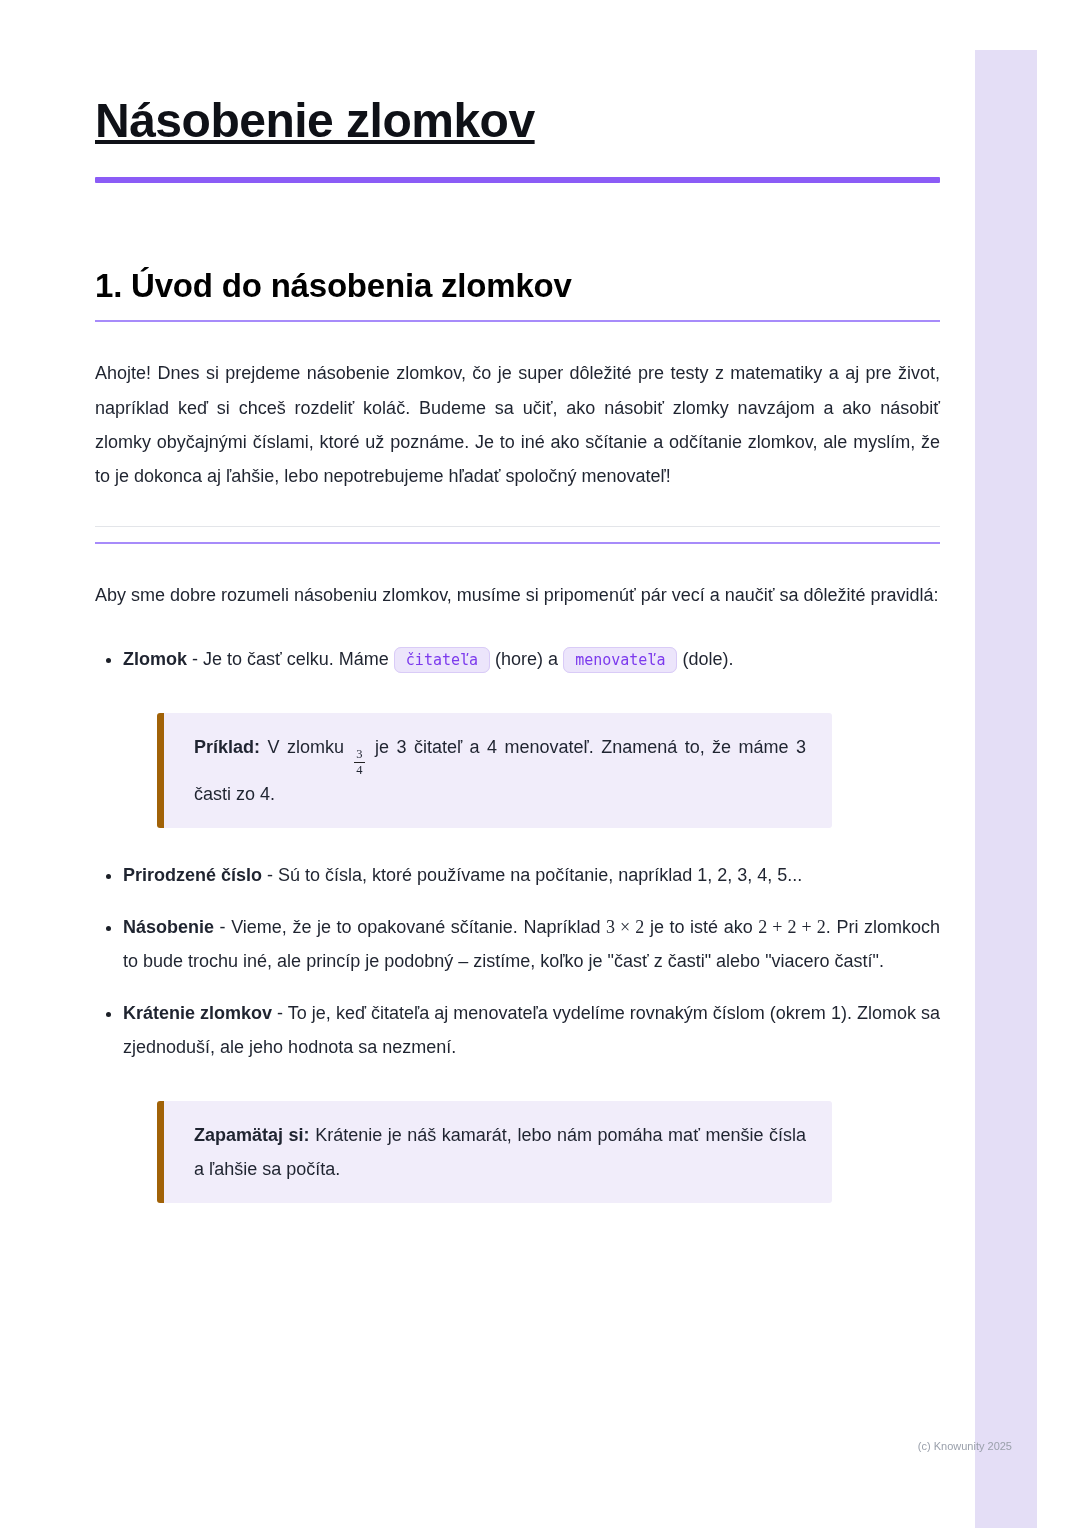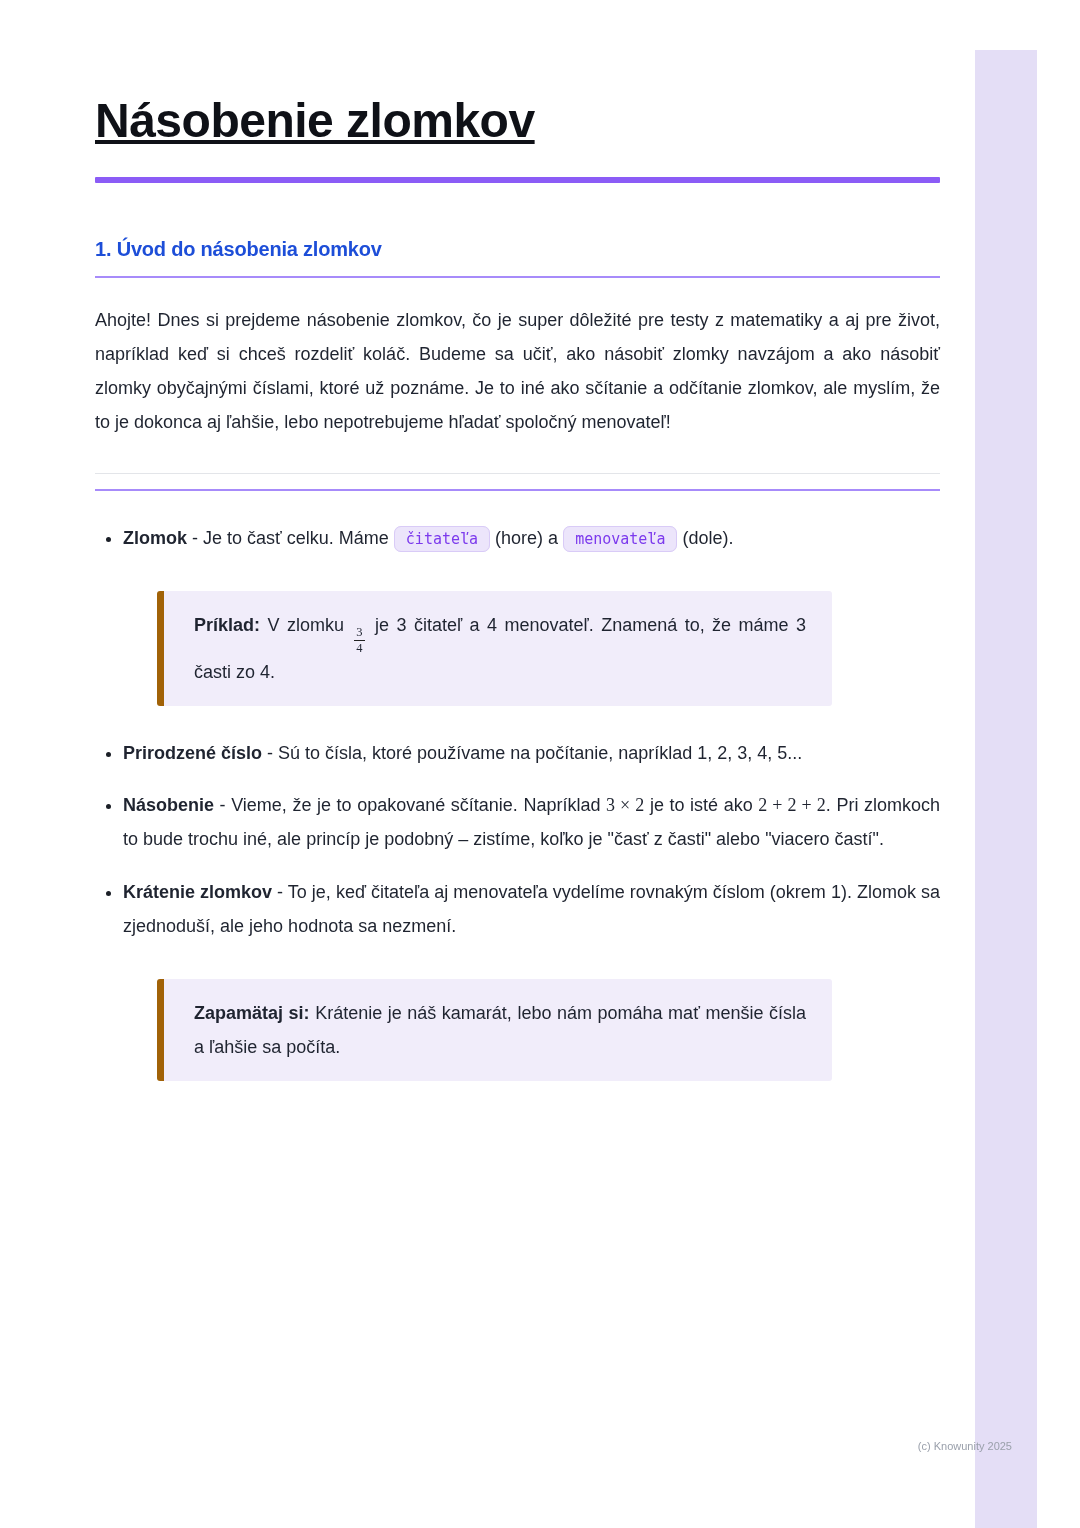--- a/index.html
+++ b/index.html
@@ -41,36 +41,36 @@
   }
 
   .title-rule {
     height: 6px;
     background: #8b5cf6;
     margin-top: 30px;
     border-radius: 1px;
   }
 
   h2.section-heading {
-    margin: 54px 0 0 0;
-    font-size: 20px;
+    margin: 83px 0 0 0;
+    font-size: 33px;
     line-height: 1.2;
     font-weight: 700;
-    color: #1d4ed8;
+    color: #000000;
     letter-spacing: -0.2px;
   }
 
   .heading-rule {
     height: 2px;
     background: #a78bfa;
     margin-top: 15px;
   }
 
   p.body-text {
-    margin: 25px 0 0 0;
+    margin: 34px 0 0 0;
     font-size: 18px;
     line-height: 1.9;
     text-align: justify;
     color: #1f2430;
   }
 
   .gray-divider {
     height: 1px;
     background: #e3e5e9;
     margin-top: 33px;
@@ -161,20 +161,21 @@
   <section>
     <h2 class="section-heading">1. Úvod do násobenia zlomkov</h2>
     <div class="heading-rule"></div>
     <p class="body-text">Ahojte! Dnes si prejdeme násobenie zlomkov, čo je super dôležité pre testy z matematiky a aj pre život, napríklad keď si chceš rozdeliť koláč. Budeme sa učiť, ako násobiť zlomky navzájom a ako násobiť zlomky obyčajnými číslami, ktoré už poznáme. Je to iné ako sčítanie a odčítanie zlomkov, ale myslím, že to je dokonca aj ľahšie, lebo nepotrebujeme hľadať spoločný menovateľ!</p>
   </section>
 
   <div class="gray-divider"></div>
 
   <section>
     <div class="heading-rule"></div>
+    <p class="body-text">Aby sme dobre rozumeli násobeniu zlomkov, musíme si pripomenúť pár vecí a naučiť sa dôležité pravidlá:</p>
 
     <ul class="bullets">
       <li>
         <span class="term">Zlomok</span><span> - Je to časť celku. Máme </span><code class="chip">čitateľa</code><span> (hore) a </span><code class="chip">menovateľa</code><span> (dole).</span>
       </li>
     </ul>
 
     <div class="callout">
       <p>
         <span class="label">Príklad:</span><span> V zlomku </span><span class="fraction">

